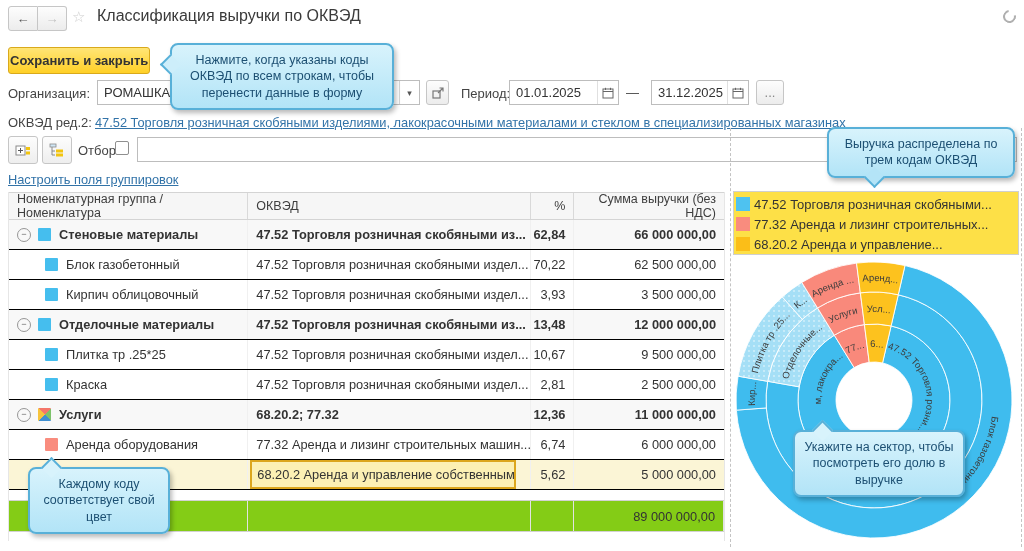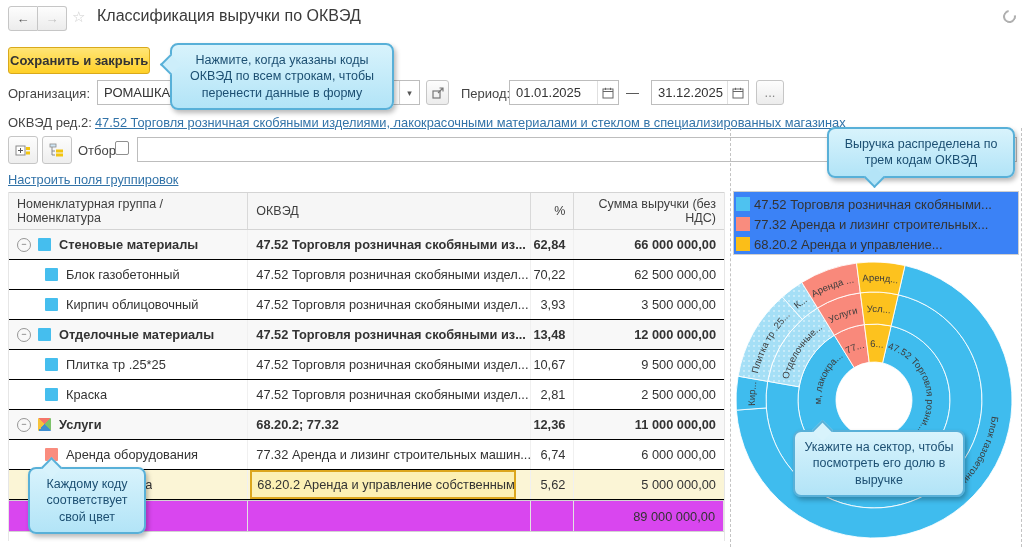--- a/index.html
+++ b/index.html
@@ -36,62 +36,62 @@
   .okved-label{position:absolute;left:8px;top:115px;color:#444;}
   .okved-link{position:absolute;left:95px;top:115px;white-space:nowrap;font-size:12.8px;text-align:center;}
   .group-link{position:absolute;left:8px;top:172px;font-size:12.8px;}
 
   .tool-btn{position:absolute;top:136px;width:28px;height:26px;border:1px solid #c6c6c6;border-radius:3px;
             background:linear-gradient(#fdfdfd,#eee);display:flex;align-items:center;justify-content:center;}
   .chk{position:absolute;left:115px;top:141px;width:14px;height:14px;border:1px solid #8f8f8f;background:#fff;border-radius:2px;box-sizing:border-box;}
 
   
   .grid{position:absolute;left:8px;top:192px;width:717px;height:349px;border-left:1px solid #e6e6e6;border-right:1px solid #e6e6e6;box-sizing:border-box;}
-  .thead{display:flex;height:38px;background:#f6f6f6;border-top:1px solid #d4d4d4;border-bottom:1px solid #d4d4d4;box-sizing:border-box;}
+  .thead{display:flex;height:28px;background:#f6f6f6;border-top:1px solid #d4d4d4;border-bottom:1px solid #d4d4d4;box-sizing:border-box;}
   .thead .cell{display:flex;align-items:center;font-size:12.5px;color:#3e3e3e;border-right:1px solid #d9d9d9;box-sizing:border-box;padding:0 8px;}
   .cell{box-sizing:border-box;}
   .c1{width:240px;}.c2{width:284px;}.c3{width:43px;justify-content:flex-end;text-align:right;}.c4{width:150px;justify-content:flex-end;text-align:right;}
   .thead .c4{border-right:none;}
   .trow{display:flex;height:29px;border-bottom:1px solid #000000;background:#fff;align-items:stretch;}
   .trow.group{background:#f8f8f8;font-weight:bold;}
   .trow .cell{display:flex;align-items:center;padding:0 8px;border-right:1px solid #f0f0f0;font-size:12.8px;overflow:hidden;white-space:nowrap;}
   .trow .c4,.total-row .c4{border-right:none;}
   .trow.selected{background:#fbf5d6;}
   .okved-hl{display:flex;align-items:center;height:100%;width:100%;border:2px solid #dca61d;background:#fcf0b4;box-sizing:border-box;padding:0 5px;margin:0 -6px;white-space:nowrap;overflow:hidden;}
   .expander{flex:0 0 auto;width:12px;height:12px;border:1px solid #969696;border-radius:50%;display:inline-flex;align-items:center;justify-content:center;font-size:9px;line-height:1;color:#666;margin-right:7px;font-weight:normal;}
   .expander::before{content:"\2212";}
   .marker{flex:0 0 auto;width:13px;height:13px;margin-right:8px;border-radius:1px;}
   .marker.multi{background:conic-gradient(from -45deg,#f4766a 0 25%,#7cc26a 25% 50%,#3f8fd1 50% 75%,#f6c33c 75% 100%);}
   .lvl1 .marker{margin-left:28px;}
   .rname{overflow:hidden;white-space:nowrap;}
-  .total-row{position:absolute;left:0;right:0;bottom:9px;height:32px;background:#d946ef;border-top:1px solid #d2d2d2;border-bottom:1px solid #d2d2d2;display:flex;box-sizing:border-box;}
+  .total-row{position:absolute;left:0;right:0;bottom:9px;height:32px;background:#84cc16;border-top:1px solid #d2d2d2;border-bottom:1px solid #d2d2d2;display:flex;box-sizing:border-box;}
   .total-row .cell{display:flex;align-items:center;padding:0 8px;font-size:12.8px;border-right:1px solid #e2e2e2;}
 
   
   .rpanel{position:absolute;left:730px;top:128px;width:292px;height:419px;border-left:1px dashed #c3c3c3;border-right:1px dashed #c3c3c3;box-sizing:border-box;}
-  .legend{position:absolute;left:733px;top:191px;width:286px;height:64px;border:1px solid #cfcfcf;background:#3b82f6;box-sizing:border-box;padding:2px 0 0 2px;overflow:hidden;}
+  .legend{position:absolute;left:733px;top:191px;width:286px;height:64px;border:1px solid #cfcfcf;background:#fde047;box-sizing:border-box;padding:2px 0 0 2px;overflow:hidden;}
   .legend-item{display:flex;align-items:center;height:20px;}
   .legend-chip{flex:0 0 auto;width:14px;height:14px;margin-right:4px;}
   .legend-label{font-size:13px;color:#333;white-space:nowrap;overflow:hidden;}
   .chart-wrap{position:absolute;left:732px;top:254px;width:292px;height:297px;}
   .seg-label{font-size:9.5px;fill:#3c3c3c;}
 
   
   .callout{position:absolute;z-index:6;border:2px solid #58b0d8;border-radius:8px;
            background:linear-gradient(180deg,#d8f3fc 0%,#b2e4f7 100%);
            box-shadow:2px 3px 5px rgba(0,0,0,.28);color:#1c4f72;font-size:12.5px;
            text-align:center;padding:7px 8px;box-sizing:border-box;line-height:1.3;}
   .arr{position:absolute;width:13px;height:13px;transform:rotate(45deg);background:#cdeefa;border:2px solid #58b0d8;}
   .arr-left{left:-9px;top:12px;border-right:none;border-top:none;}
   .arr-down{bottom:-9px;left:38px;border-left:none;border-top:none;background:#b4e4f7;}
   .arr-up{top:-9px;left:20px;border-right:none;border-bottom:none;background:#d8f3fc;}
   .co-save{left:170px;top:43px;width:224px;}
   .co-legend{left:827px;top:127px;width:188px;}
   .co-sector{left:793px;top:430px;width:172px;}
-  .co-color{left:28px;top:467px;width:118px;}
+  .co-color{left:28px;top:467px;width:142px;}
   .co-color .arr-up{left:14px;}
 </style>
 </head>
 <body>
 
 <div class="app">
 
   <div class="nav-group">
     <div class="nav-btn back">
         <span>←</span>

